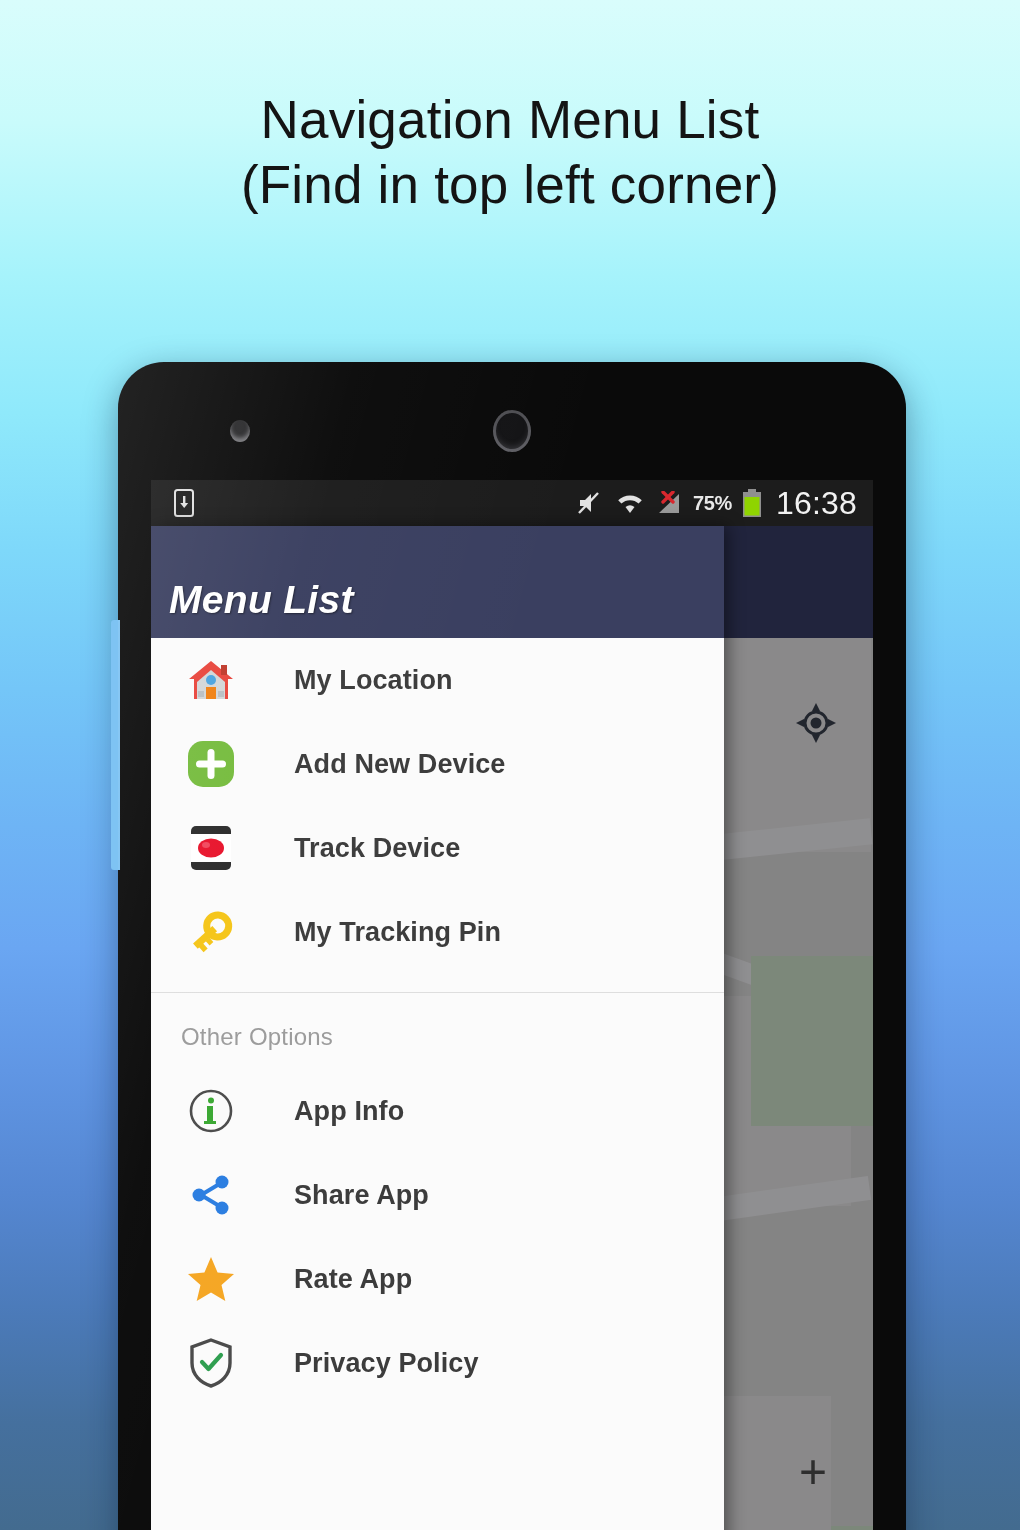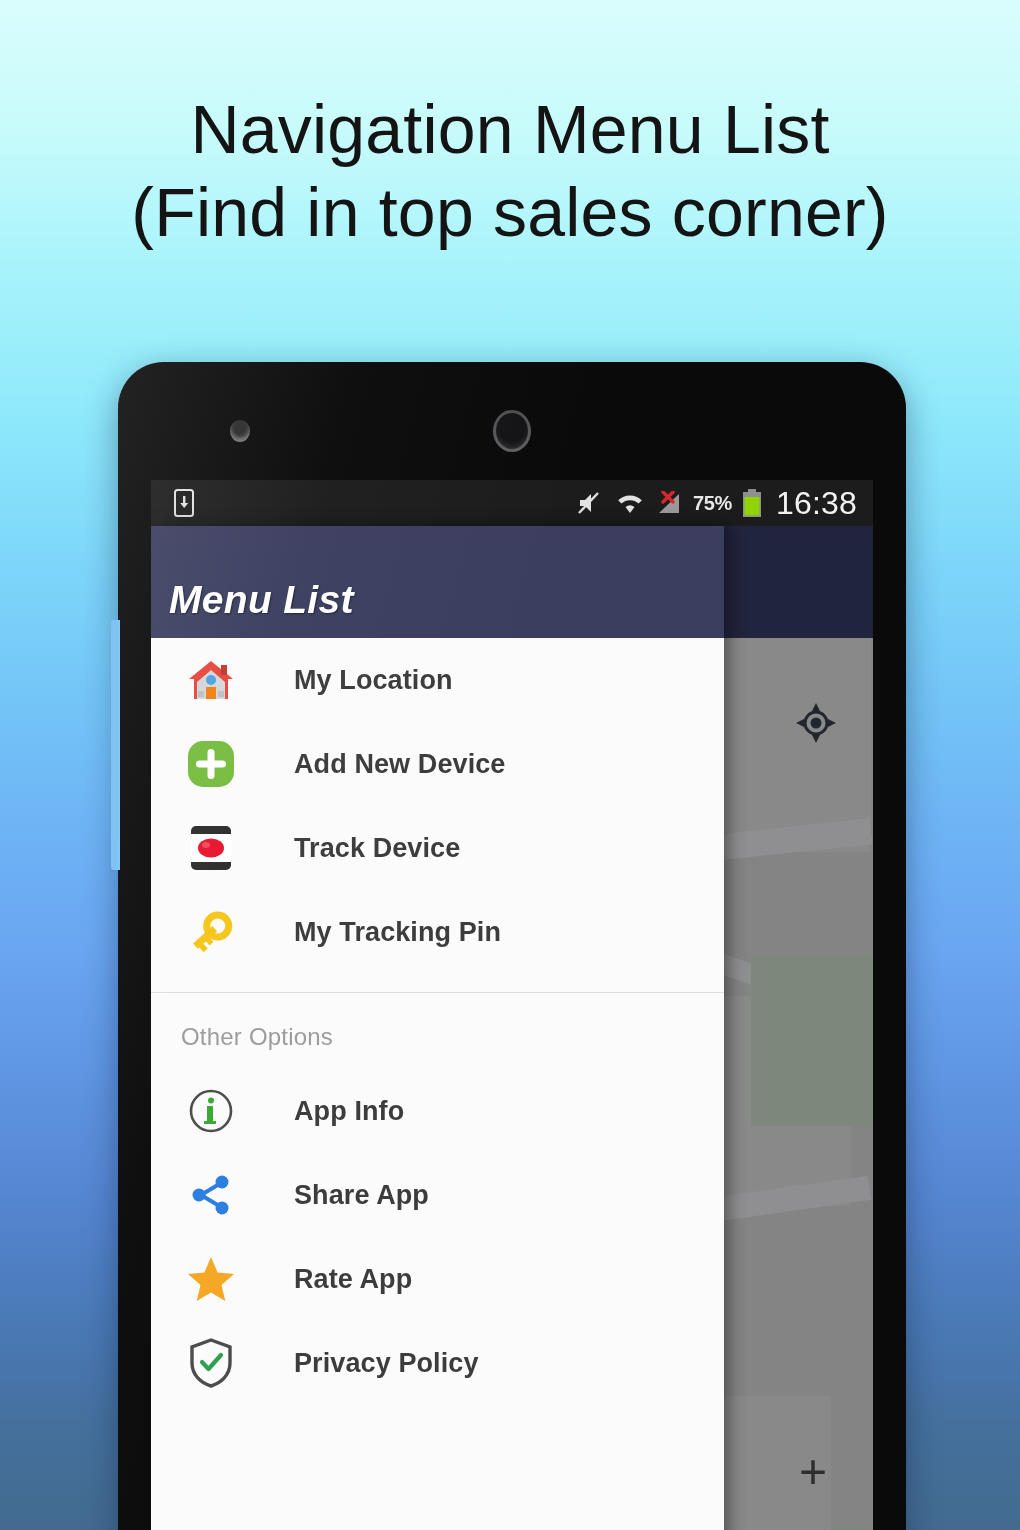--- a/index.html
+++ b/index.html
@@ -11,21 +11,21 @@
       #8fe9fb 27%, #7ed8fa 36%, #74c6f8 45%,
       #6eb4f5 54%, #6aa6f2 62%, #6096e4 70%,
       #5587d2 78%, #4b7ab8 86%, #45709e 93%, #436b8f 100%);
     position:relative;
   }
 
   
   #headline {
     position:absolute; left:0; top:88px; width:1020px;
     text-align:center; color:#141414; line-height:1.22;
-    font-size:68px; font-weight:400; letter-spacing:.2px;
+    font-size:53px; font-weight:400; letter-spacing:.2px;
   }
   #headline .l2 { display:block; }
 
   
   #phone {
     position:absolute; left:118px; top:362px;
     width:788px; height:1200px;
     background:#0a0a0a;
     border-radius:46px 46px 14px 14px;
     box-shadow:0 10px 34px rgba(10,30,60,.40);
@@ -113,21 +113,21 @@
               color:#3c3c3c; letter-spacing:.1px; }
   #divider { height:1px; background:#dedede; margin:18px 0 0 0; }
   #section-label { font-size:24px; color:#9b9b9b; font-weight:400;
                    padding:30px 0 18px 30px; letter-spacing:.2px; }
 </style>
 </head>
 <body>
 
 <div id="headline">
   <span class="l1">Navigation Menu List</span>
-  <span class="l2">(Find in top sales corner)</span>
+  <span class="l2">(Find in top left corner)</span>
 </div>
 
 <div id="phone">
   <div id="vol-bump"></div>
   <div id="cam"></div>
   <div id="speaker"></div>
 
   <div id="screen">
 
     <div id="map">

